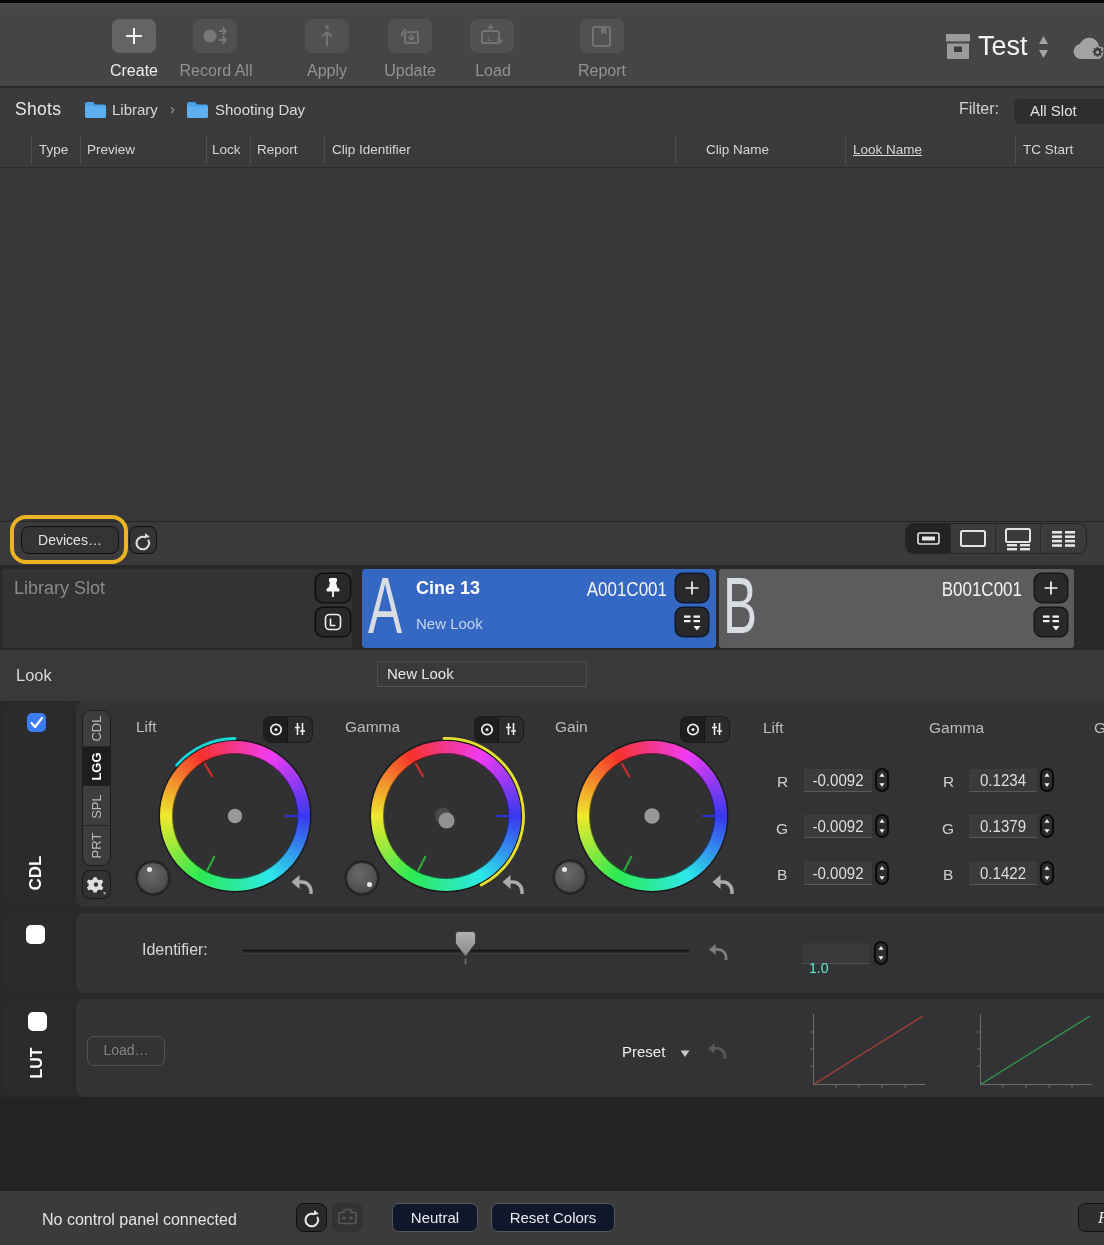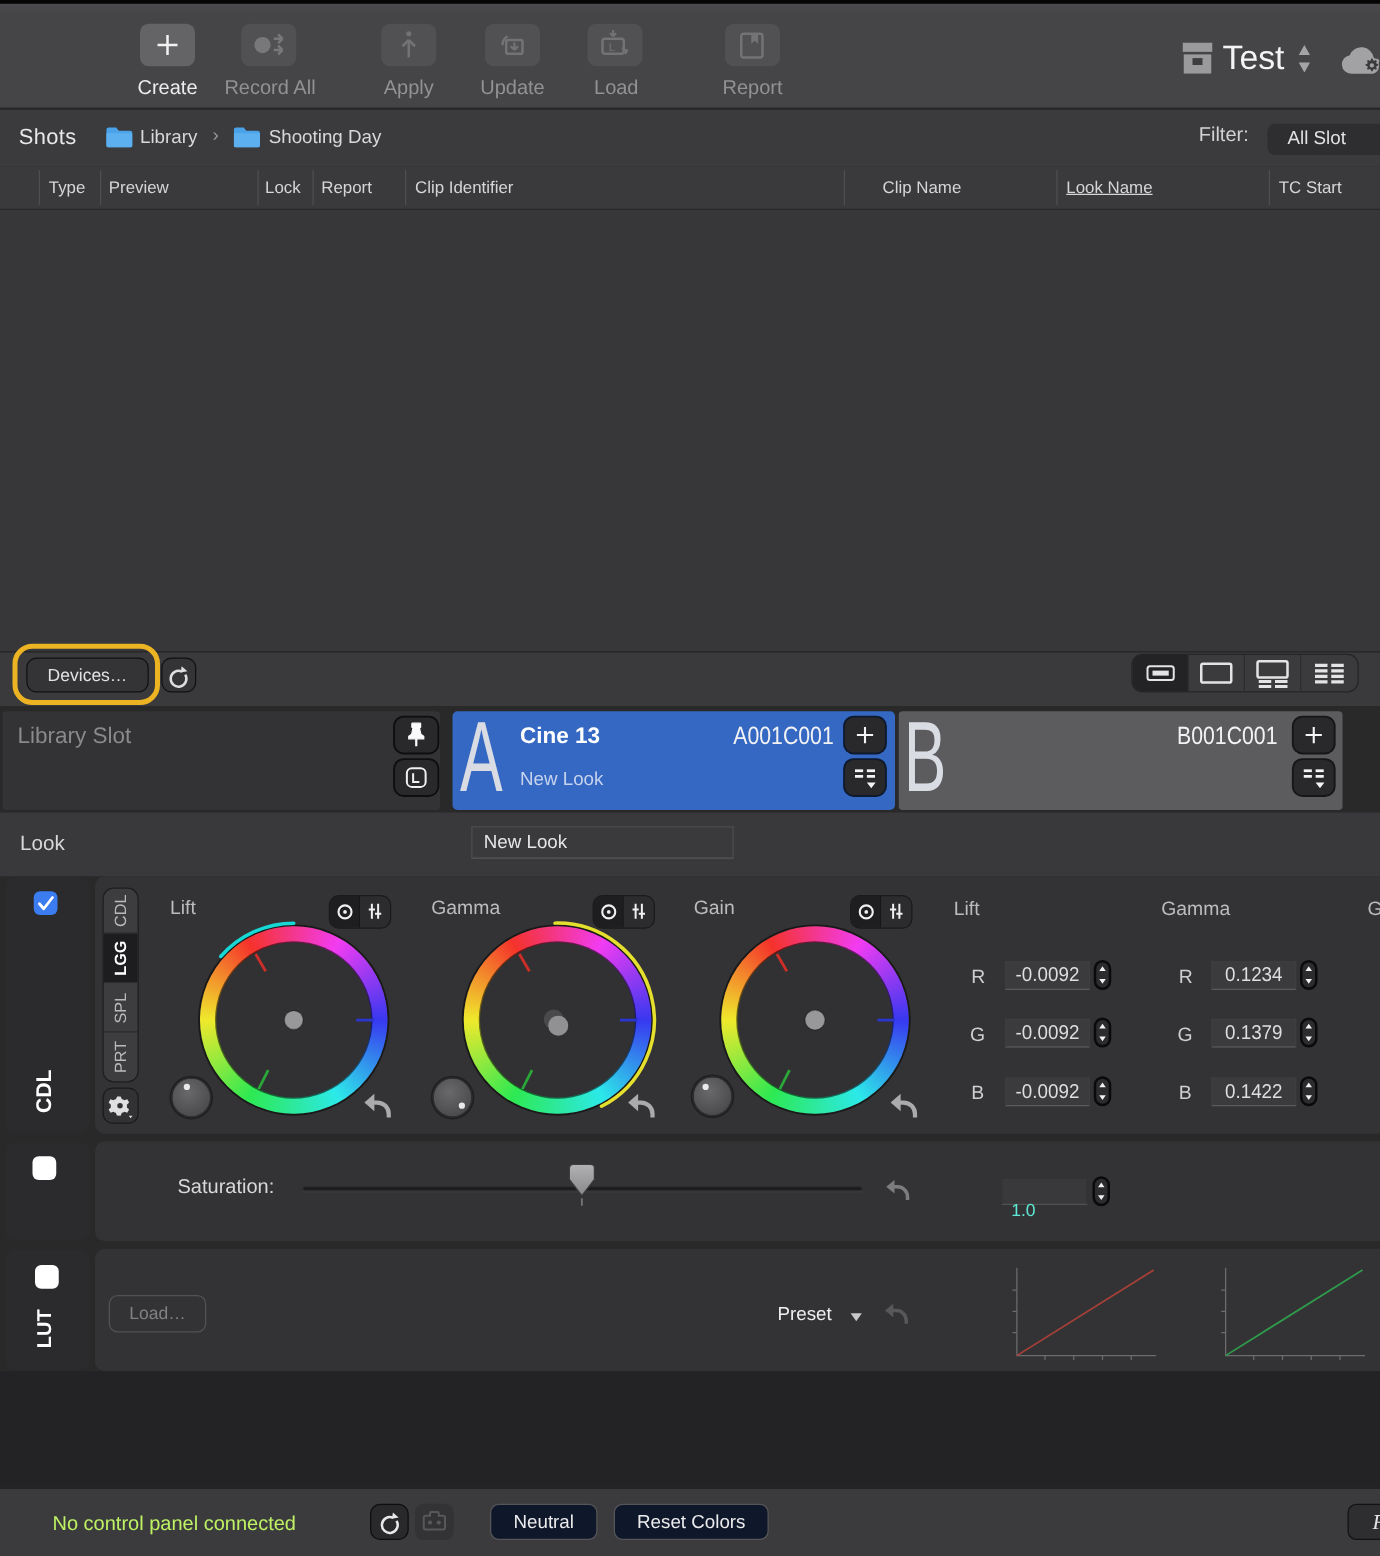--- a/index.html
+++ b/index.html
@@ -440,21 +440,21 @@
         <path d="M5 17l2.6-3.8H2.4z" fill="#f2f2f4"></path>
       </svg></div>
   <div class="stepper" style="left:1040px;top:861px;"><svg width="10" height="20">
         <path d="M5 3l2.6 3.8H2.4z" fill="#f2f2f4"></path>
         <path d="M5 17l2.6-3.8H2.4z" fill="#f2f2f4"></path>
       </svg></div>
 
   <div class="leftcol" style="top:914px;height:78px;"></div>
   <div class="mainblk" style="top:913px;height:80px;"></div>
   <div class="cb white" style="left:26px;top:925px;"></div>
-  <div class="abs" style="left:142px;top:941px;font-size:16px;color:#d8d8da;">Saturation:</div>
+  <div class="abs" style="left:142px;top:941px;font-size:16px;color:#d8d8da;">Identifier:</div>
   <div class="abs" style="left:242px;top:949px;width:448px;height:4px;background:#242426;border-radius:3px;box-shadow:inset 0 1px 1px rgba(0,0,0,.5),0 1px 0 rgba(255,255,255,.05);border:1px solid #2a2a2c;box-sizing:border-box;"></div>
   <svg class="abs" style="left:454px;top:930px;" width="24" height="36">
       <defs>
         <linearGradient id="thg" x1="0" y1="0" x2="0" y2="1">
           <stop offset="0" stop-color="#b2b2b4"></stop>
           <stop offset="1" stop-color="#88888a"></stop>
         </linearGradient>
       </defs>
       <path d="M1.5 4.5a3 3 0 0 1 3-3h14a3 3 0 0 1 3 3v9L11.5 26.5 1.5 13.5z" fill="url(#thg)" stroke="#3c3c3e"></path>
       <path d="M11.5 28.5v6" stroke="#737376" stroke-width="1.5"></path>
@@ -495,21 +495,21 @@
   </svg>
   <svg class="abs" style="left:976px;top:1014px;" width="116" height="75">
     <g stroke="#6c6c6e" stroke-width="1" fill="none">
         <path d="M4.5 0v70.5H116"></path>
         <path d="M1 18h3.5M1 35h3.5M1 52h3.5M27 70.5v3.5M50 70.5v3.5M73 70.5v3.5M96 70.5v3.5"></path>
       </g>
     <path d="M4.5 70.5L114 2" stroke="#2f9a4c" stroke-width="1.4"></path>
   </svg>
   <div class="abs" id="botdark"></div>
   <div class="abs" id="botbar">
-    <div class="abs" style="left:42px;top:20px;font-size:16px;color:#bef264;">No control panel connected</div>
+    <div class="abs" style="left:42px;top:20px;font-size:16px;color:#e5e5e5;">No control panel connected</div>
     <div class="bbtn" style="left:296px;top:12px;width:31px;height:29px;background:#29292b;border:1.5px solid #0e0e10;border-radius:8px;">
       <svg width="26" height="26" style="margin-top:2px;" viewBox="0 0 26 26">
           <path d="M18.2 10.7 A6.3 6.3 0 1 1 15.5 8.3" fill="none" stroke="#e8e8ea" stroke-width="2"></path>
           <path d="M14.6 8.9 L15.3 3.9 L19.9 7.9 z" fill="#e8e8ea"></path>
         </svg>
     </div>
     <div class="abs" style="left:332px;top:12px;width:31px;height:29px;background:#333335;border-radius:7px;">
       <svg width="31" height="29">
           <path d="M7 11a1.5 1.5 0 0 1 1.5-1.5h3.5v-2a1 1 0 0 1 1-1h5a1 1 0 0 1 1 1v2h3.5A1.5 1.5 0 0 1 24 11v8a1.5 1.5 0 0 1-1.5 1.5h-14A1.5 1.5 0 0 1 7 19z" fill="none" stroke="#58585a" stroke-width="1.6"></path>
           <circle cx="12" cy="15" r="1.7" fill="#58585a"></circle>

